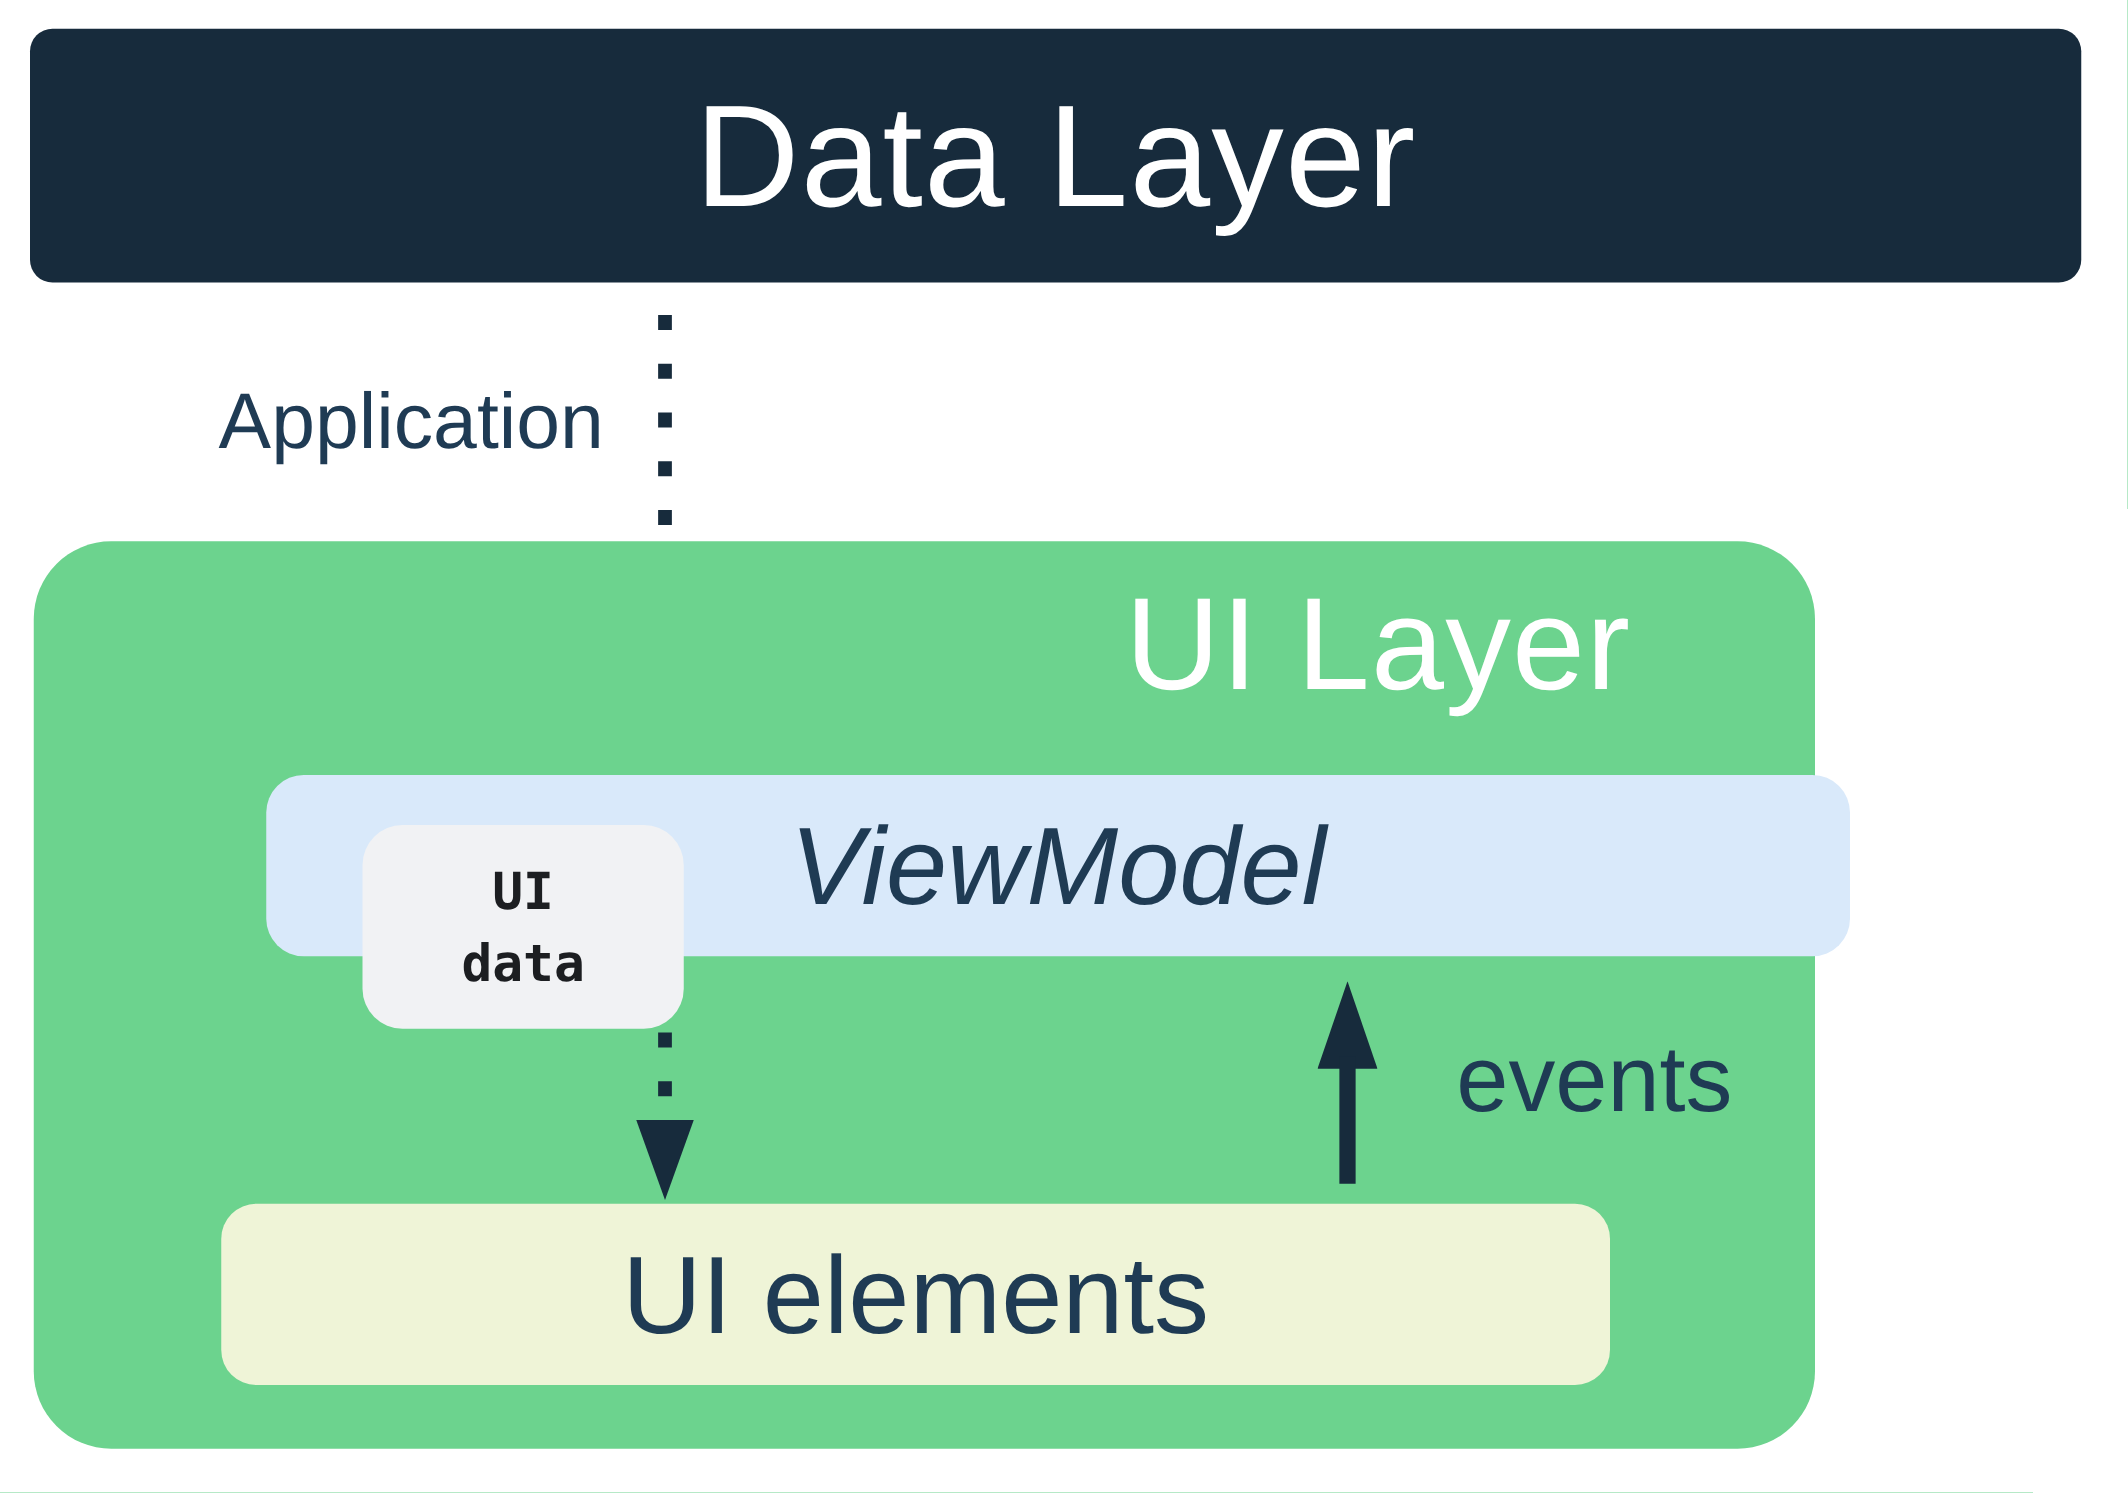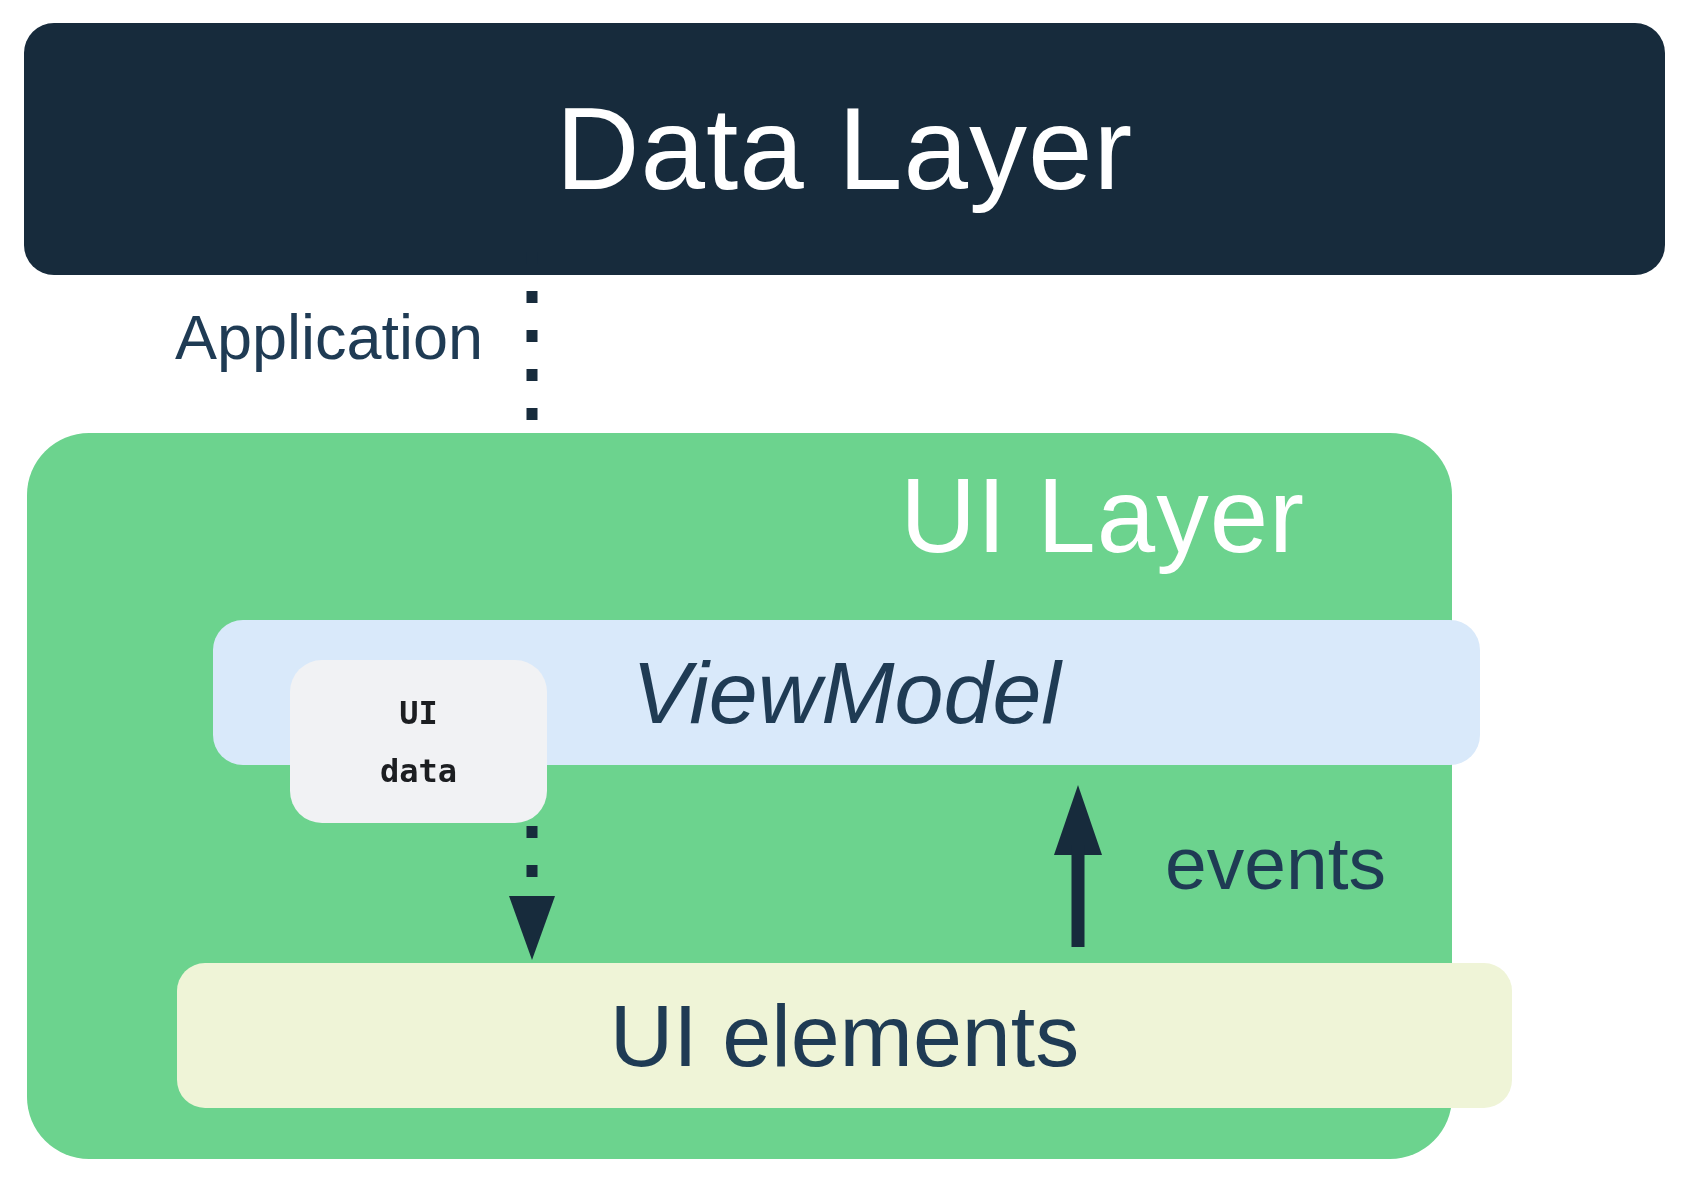--- a/index.html
+++ b/index.html
@@ -16,22 +16,22 @@
   body{
     position:relative;
     background:var(--white);
     font-family:"Liberation Sans", sans-serif;
     overflow:hidden;
   }
   .abs{position:absolute;}
 
   
   .data-layer-box{
-    left:24px; top:23px; width:1641px; height:252px;
-    background:var(--navy); border-radius:30px;
+    left:24px; top:23px; width:1641px; height:203px;
+    background:var(--navy); border-radius:18px;
     display:flex; align-items:center; justify-content:center;text-align:right;
   }
   .data-layer-box .box-label{
     color:var(--white); font-size:116px; line-height:1; letter-spacing:1px;
   }
 
   
   .application-data-label{
     left:129px; top:266px; width:400px;
     text-align:center; color:var(--text-navy);
@@ -57,26 +57,26 @@
   .viewmodel-box .box-label{
     color:var(--text-navy); font-size:88px; line-height:1;
   }
 
   
   .ui-state-box{
     left:290px; top:660px; width:257px; height:163px;
     background:var(--state-gray); border-radius:32px;
     display:flex; flex-direction:column; align-items:center; justify-content:center;
     font-family:"DejaVu Sans Mono", monospace; font-weight:bold;
-    font-size:32px; line-height:58px; color:#1C1E21; text-align:center;
+    font-size:41px; line-height:58px; color:#1C1E21; text-align:center;
   }
 
   
   .ui-elements-box{
-    left:177px; top:963px; width:1335px; height:145px;
+    left:177px; top:963px; width:1111px; height:145px;
     background:var(--pale-yellow); border-radius:28px;
     display:flex; align-items:center; justify-content:center;
   }
   .ui-elements-box .box-label{
     color:var(--text-navy); font-size:88px; line-height:1;
   }
 
   
   .events-label{
     left:1165px; top:826px;

